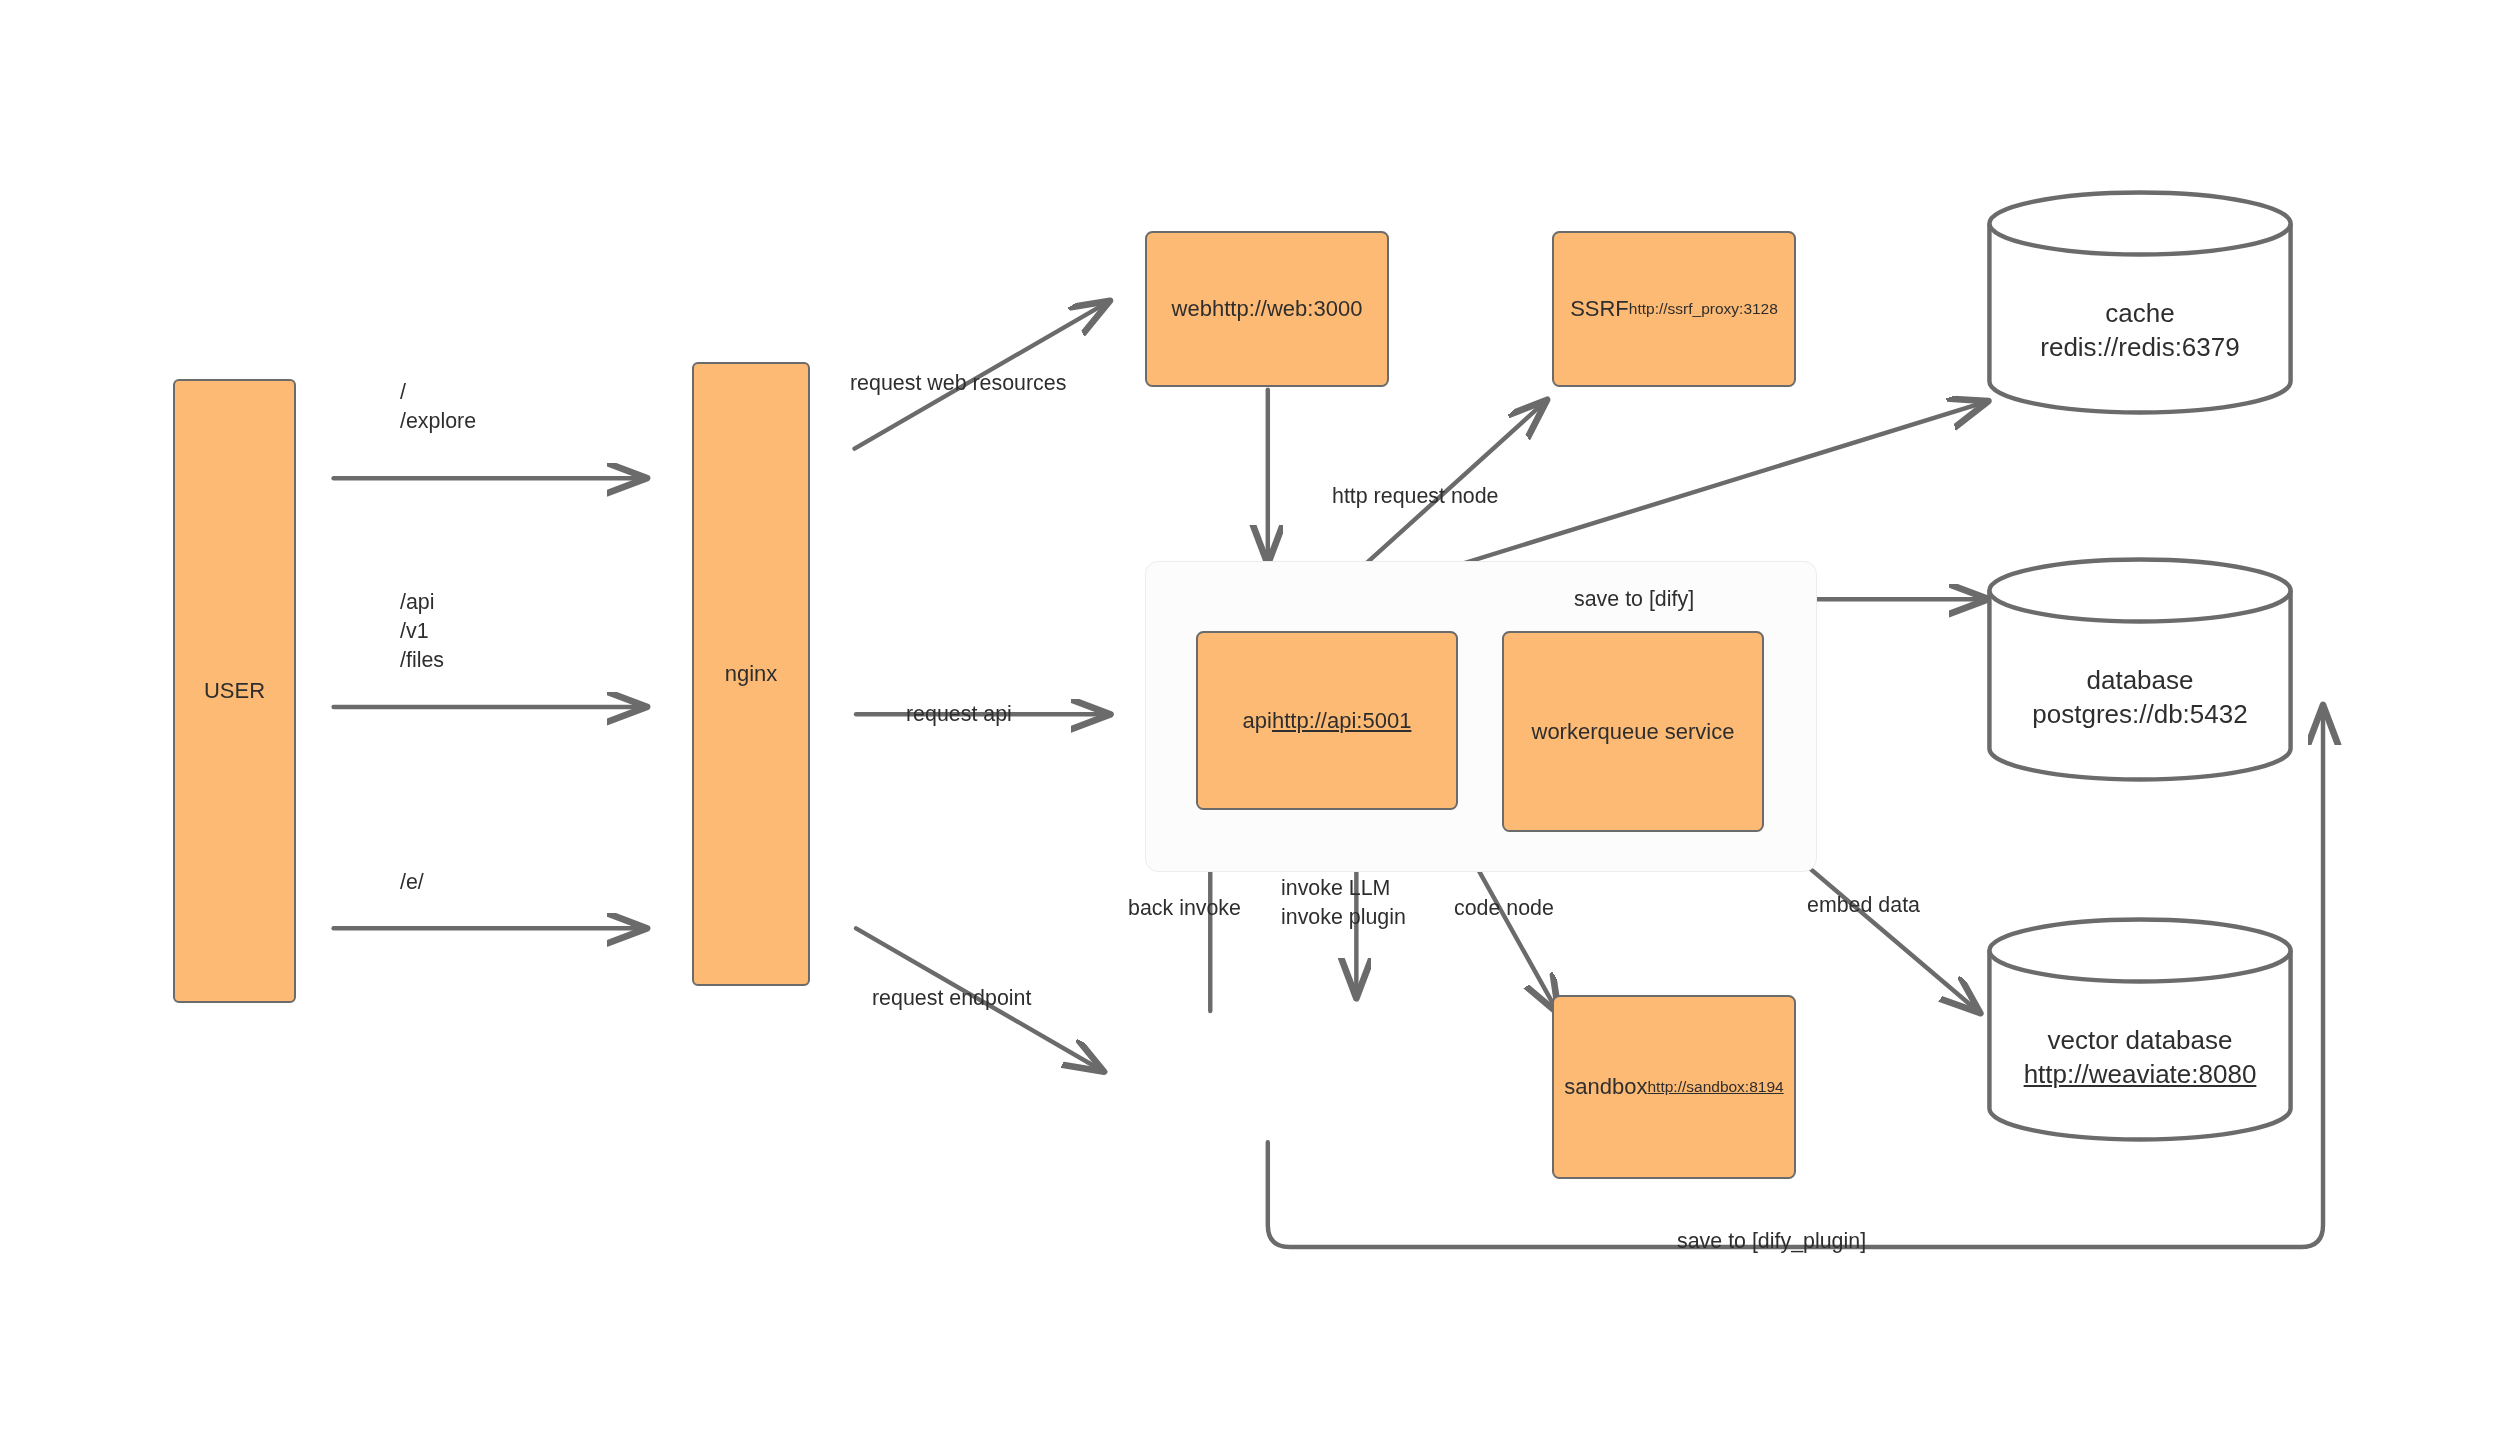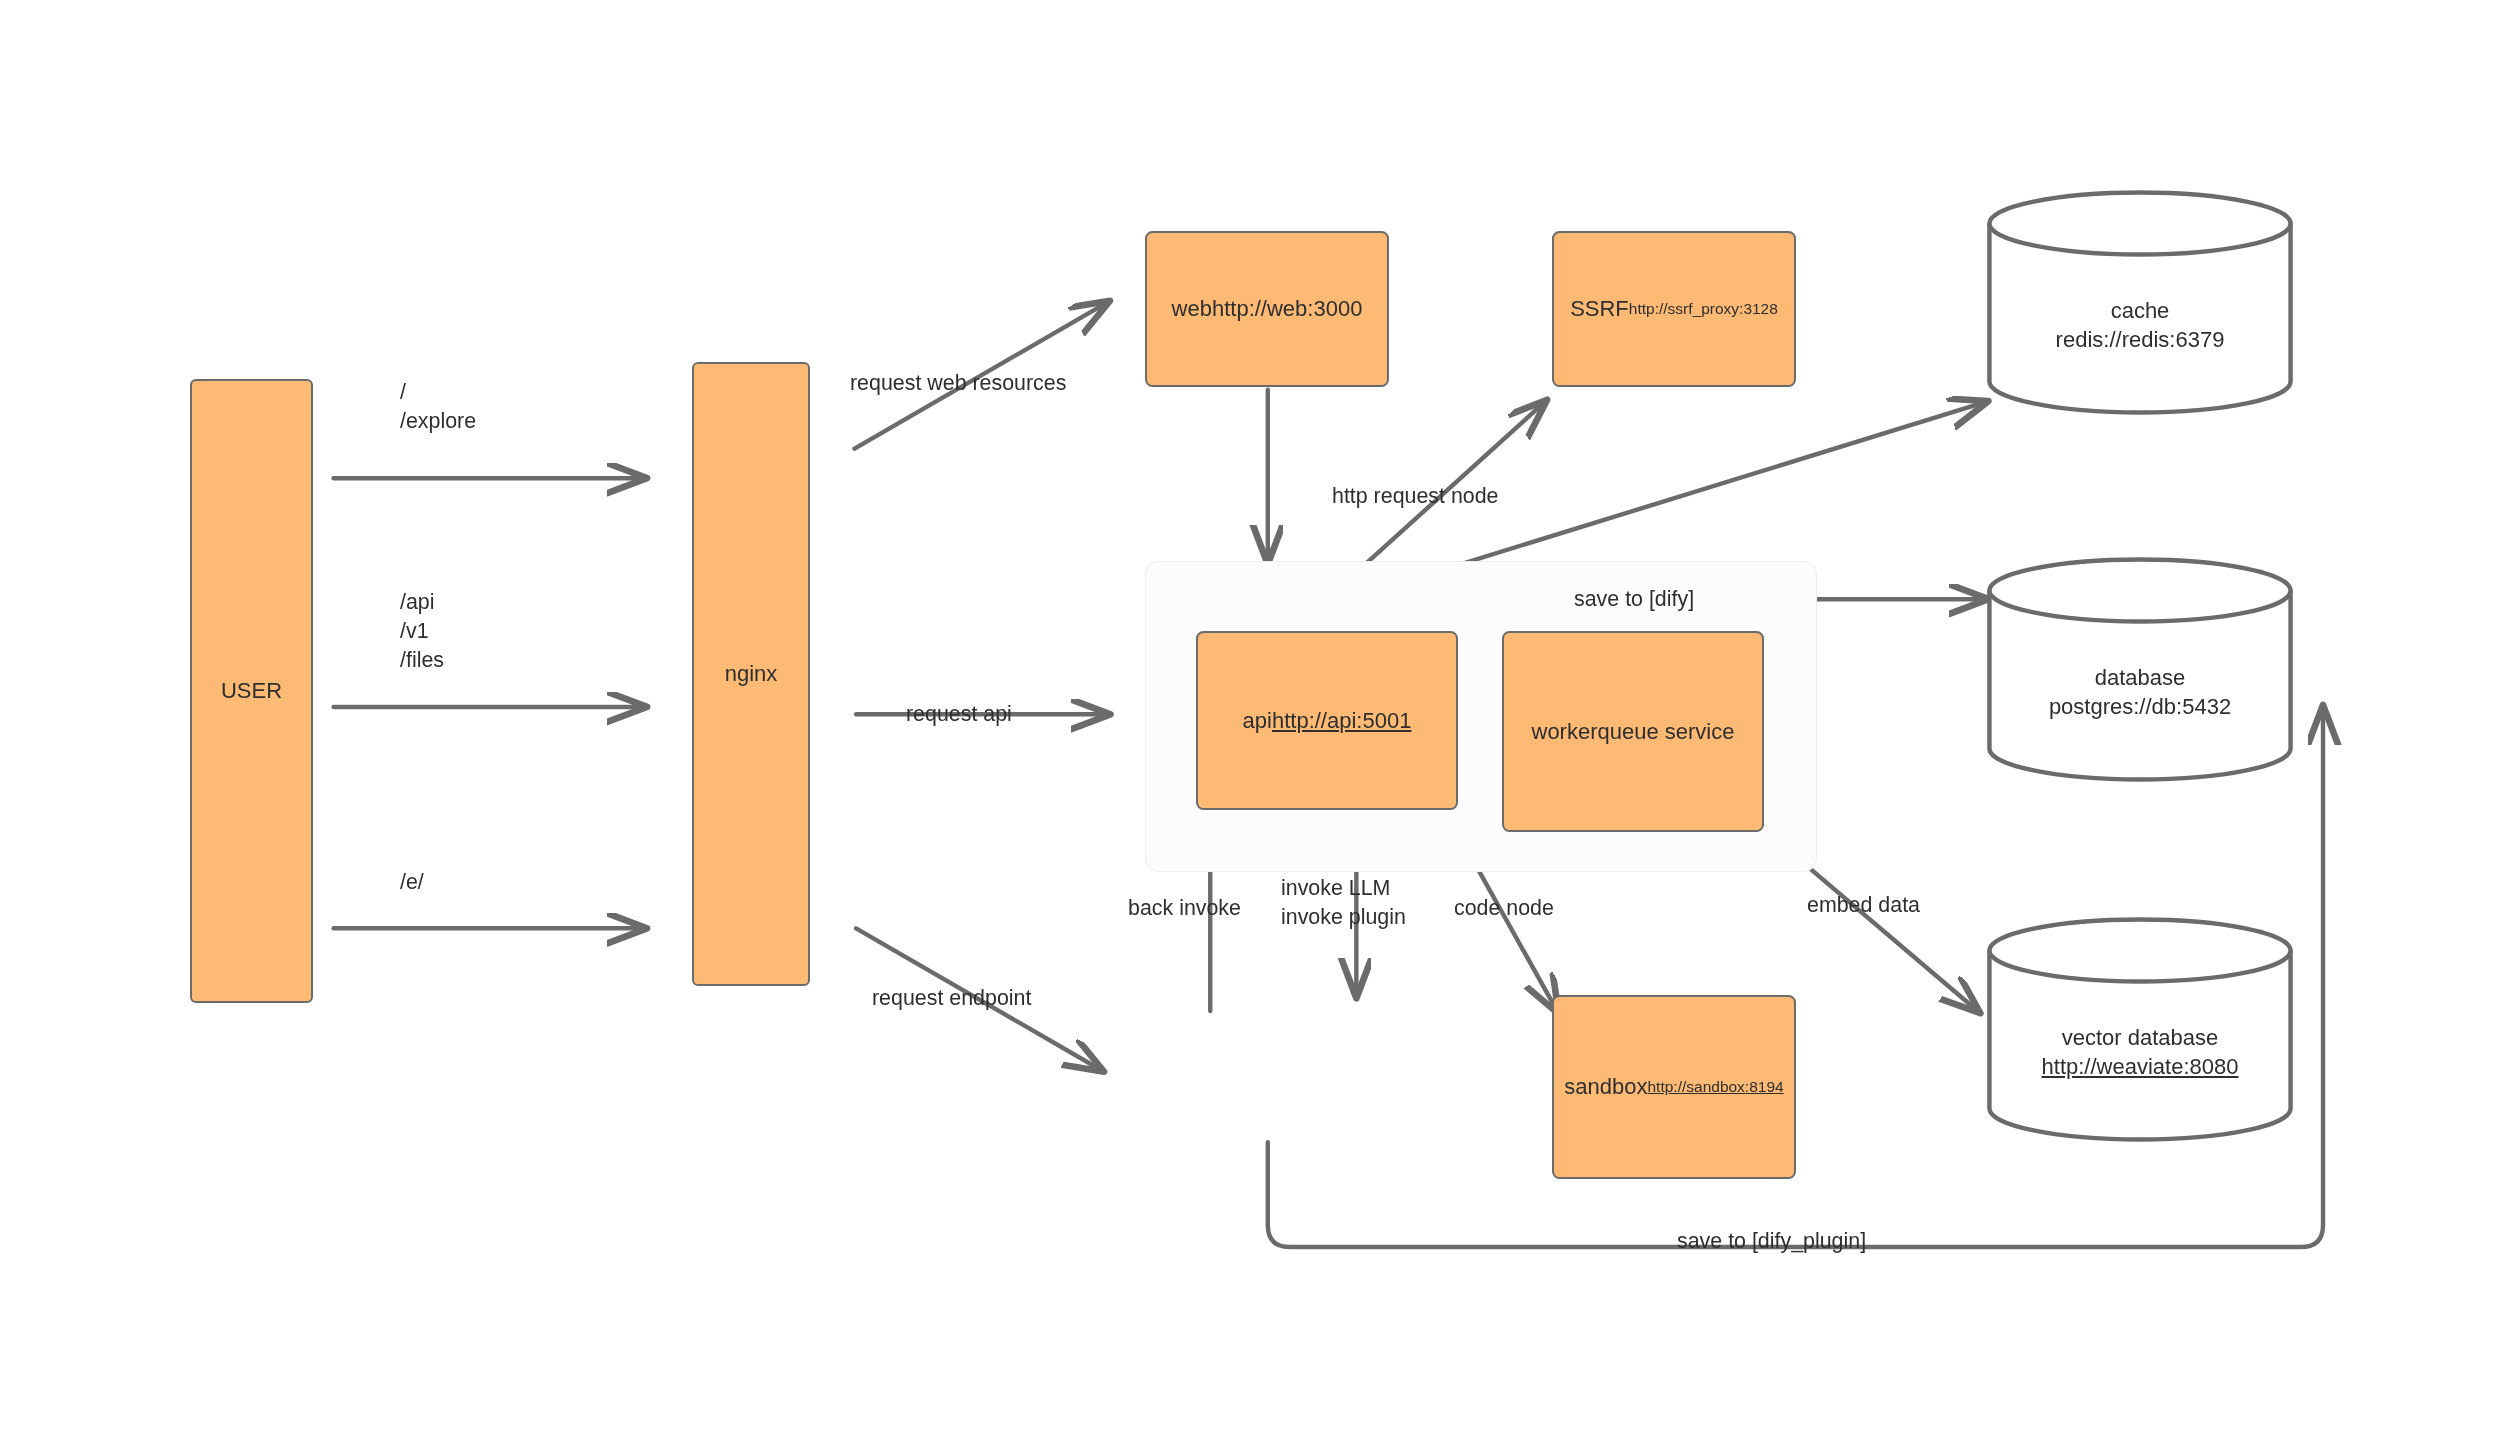--- a/index.html
+++ b/index.html
@@ -66,21 +66,21 @@
     line-height: 1.35;
   }
   .cyl {
     position: absolute;
   }
   .cyl .cyl-text {
     position: absolute;
     left: 0;
     right: 0;
     text-align: center;
-    font-size: 22px;
+    font-size: 26px;
     color: #2e2e2e;
     line-height: 1.3;
   }
   .cyl .cyl-text .u {
     text-decoration: underline;
   }
   svg.edges {
     position: absolute;
     left: 0;
     top: 0;
@@ -125,21 +125,21 @@
       <line x1="1838" y1="1128" x2="1838" y2="1348"></line>
 
       <line x1="1975" y1="1128" x2="2110" y2="1370"></line>
 
       <line x1="2395" y1="1128" x2="2680" y2="1370"></line>
 
       <path d="M1718,1548 L1718,1660 Q1718,1690 1748,1690 L3118,1690 Q3148,1690 3148,1660 L3148,960"></path>
     </g>
   </svg>
 
-  <div class="node tall" style="left:190px; top:379px; width:123px; height:624px;">
+  <div class="node tall" style="left:173px; top:379px; width:123px; height:624px;">
     <div class="title">USER</div>
   </div>
 
   <div class="node tall" style="left:692px; top:362px; width:118px; height:624px;">
     <div class="title">nginx</div>
   </div>
 
   <div class="node" style="left:1145px; top:231px; width:244px; height:156px;">
     <div class="title">web</div>
     <div class="sub">http://web:3000</div>

